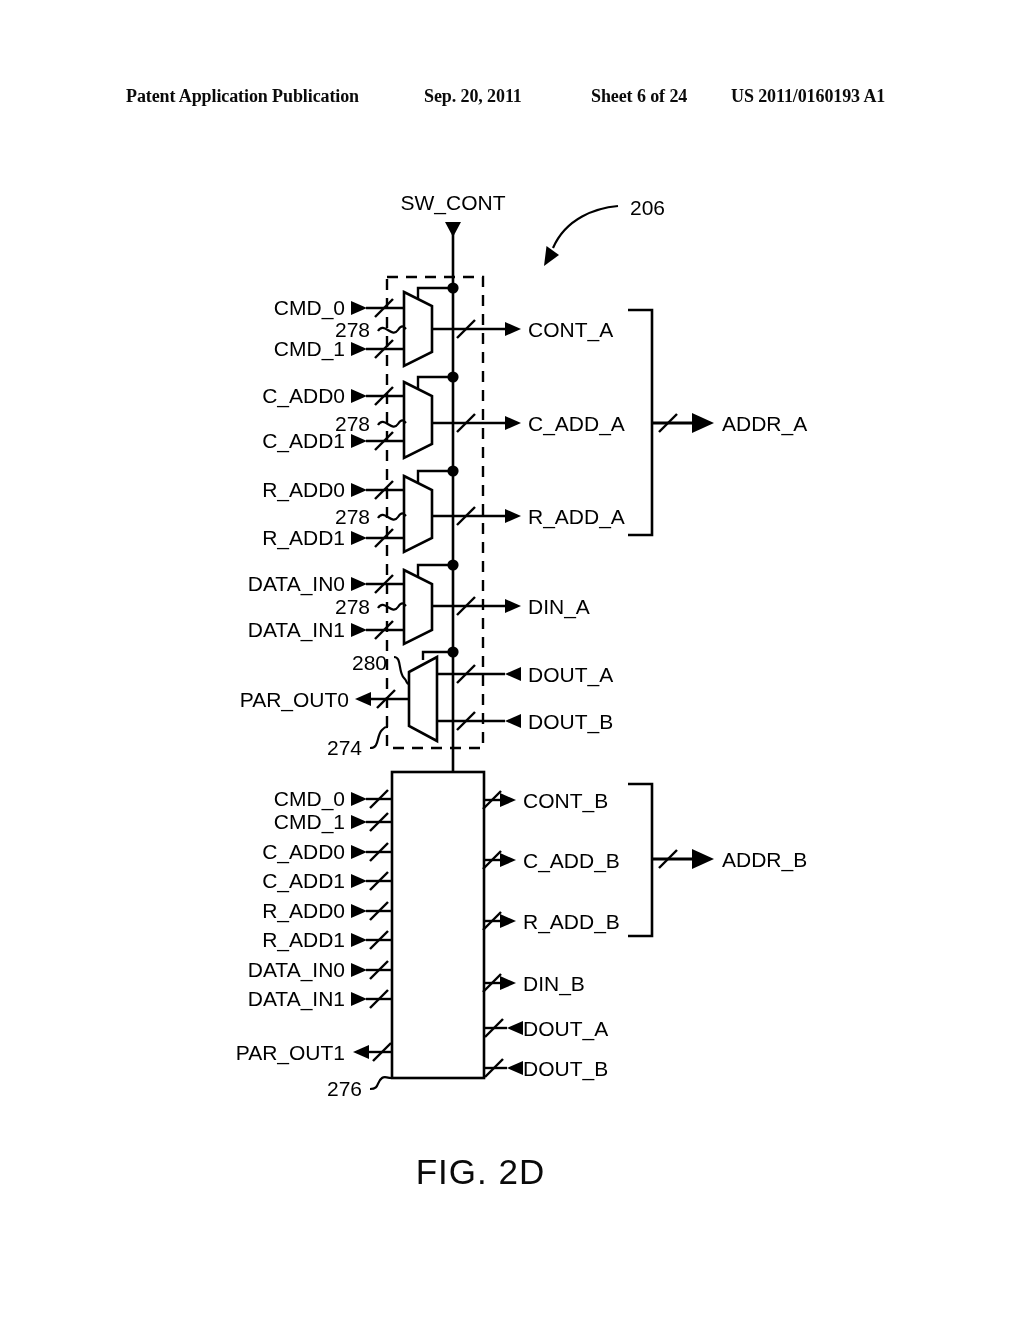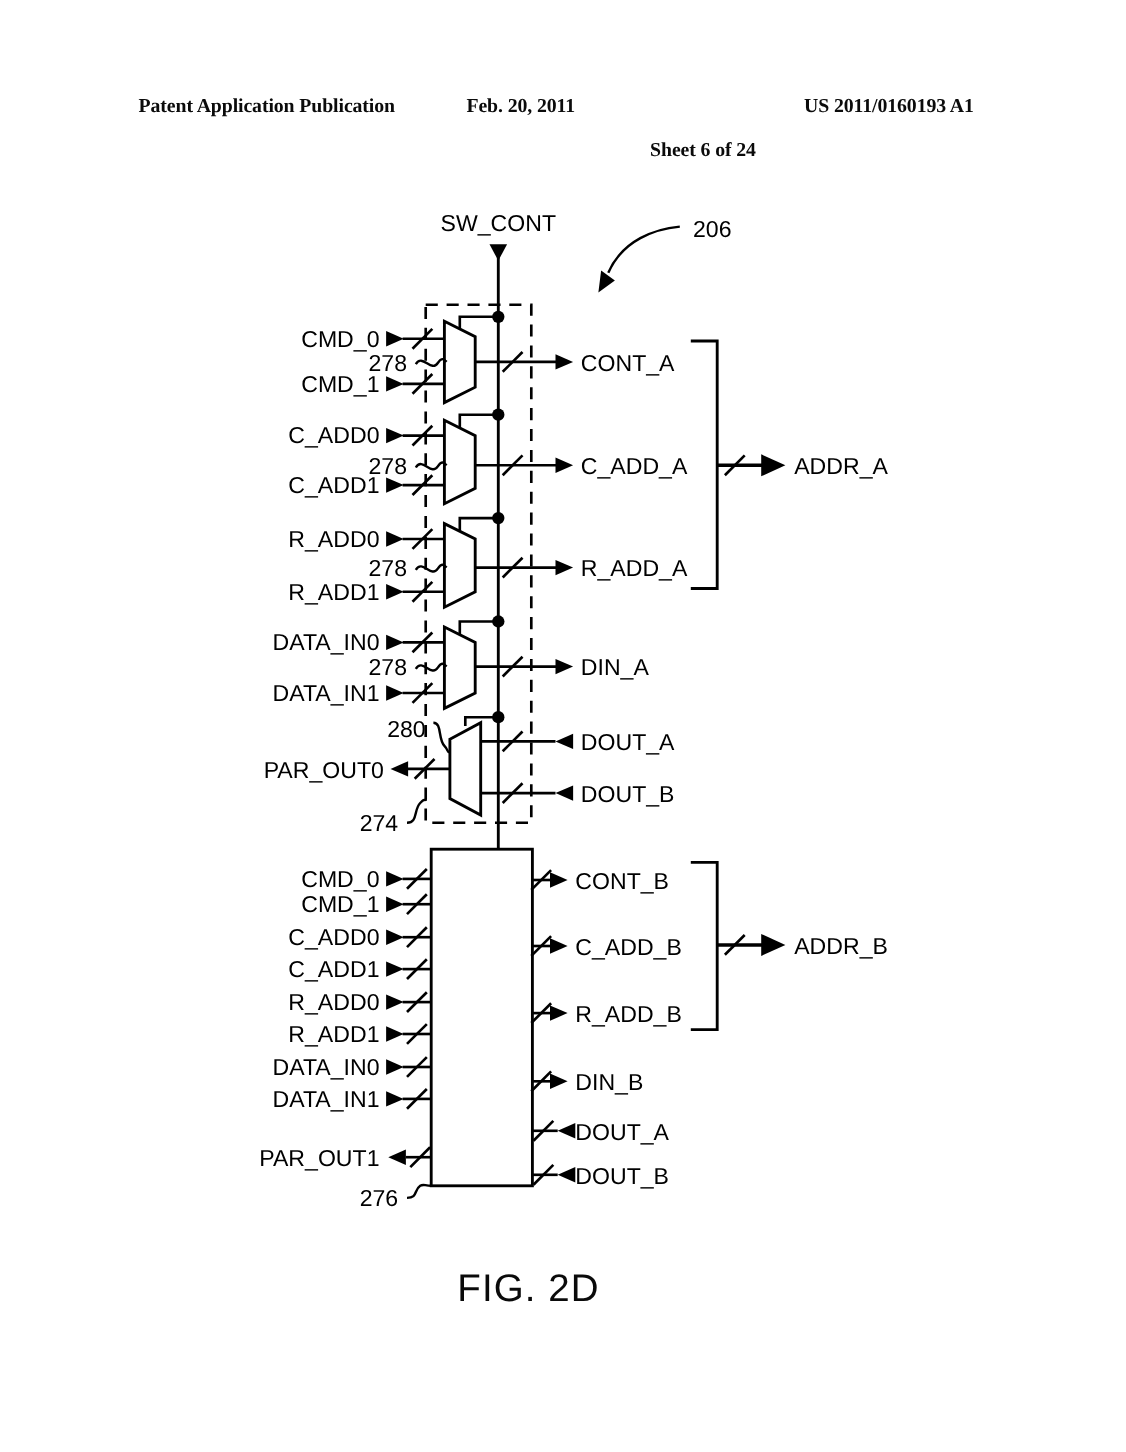--- a/index.html
+++ b/index.html
@@ -27,21 +27,21 @@
     top: 86px;
     font-family: "Liberation Serif", serif;
     font-weight: bold;
     font-size: 18px;
     letter-spacing: -0.1px;
     white-space: nowrap;
     color: #0b0b0b;
   }
   #hdr-pub   { left: 126px; }
   #hdr-date  { left: 424px; }
-  #hdr-sheet { left: 591px; margin-top: 40px; }
+  #hdr-sheet { left: 591px; }
   #hdr-num   { left: 731px; }
 
   #fig-svg {
     position: absolute;
     left: 0; top: 0;
   }
   .figcap {
     position: absolute;
     left: 0;
     top: 1152px;
@@ -57,21 +57,21 @@
   .lblr  { font-size: 21px; text-anchor: end; }
   .ref   { font-size: 21px; }
   .refr  { font-size: 21px; text-anchor: end; }
 </style>
 </head>
 <body>
 
 <div id="page">
 
   <div class="hdr" id="hdr-pub">Patent Application Publication</div>
-  <div class="hdr" id="hdr-date">Feb. 20, 2011</div>
+  <div class="hdr" id="hdr-date">Sep. 20, 2011</div>
   <div class="hdr" id="hdr-sheet">Sheet 6 of 24</div>
   <div class="hdr" id="hdr-num">US 2011/0160193 A1</div>
 
   <svg id="fig-svg" width="1024" height="1320" viewBox="0 0 1024 1320">
     <defs>
       <marker id="ah" markerWidth="9" markerHeight="9" refX="8.4" refY="4.5" orient="auto" markerUnits="userSpaceOnUse">
         <path d="M0,0 L9,4.5 L0,9 z" fill="#000"></path>
       </marker>
       <marker id="ahs" markerWidth="11" markerHeight="11" refX="10.4" refY="5.5" orient="auto" markerUnits="userSpaceOnUse">
         <path d="M0,0.4 L11,5.5 L0,10.6 z" fill="#000"></path>

